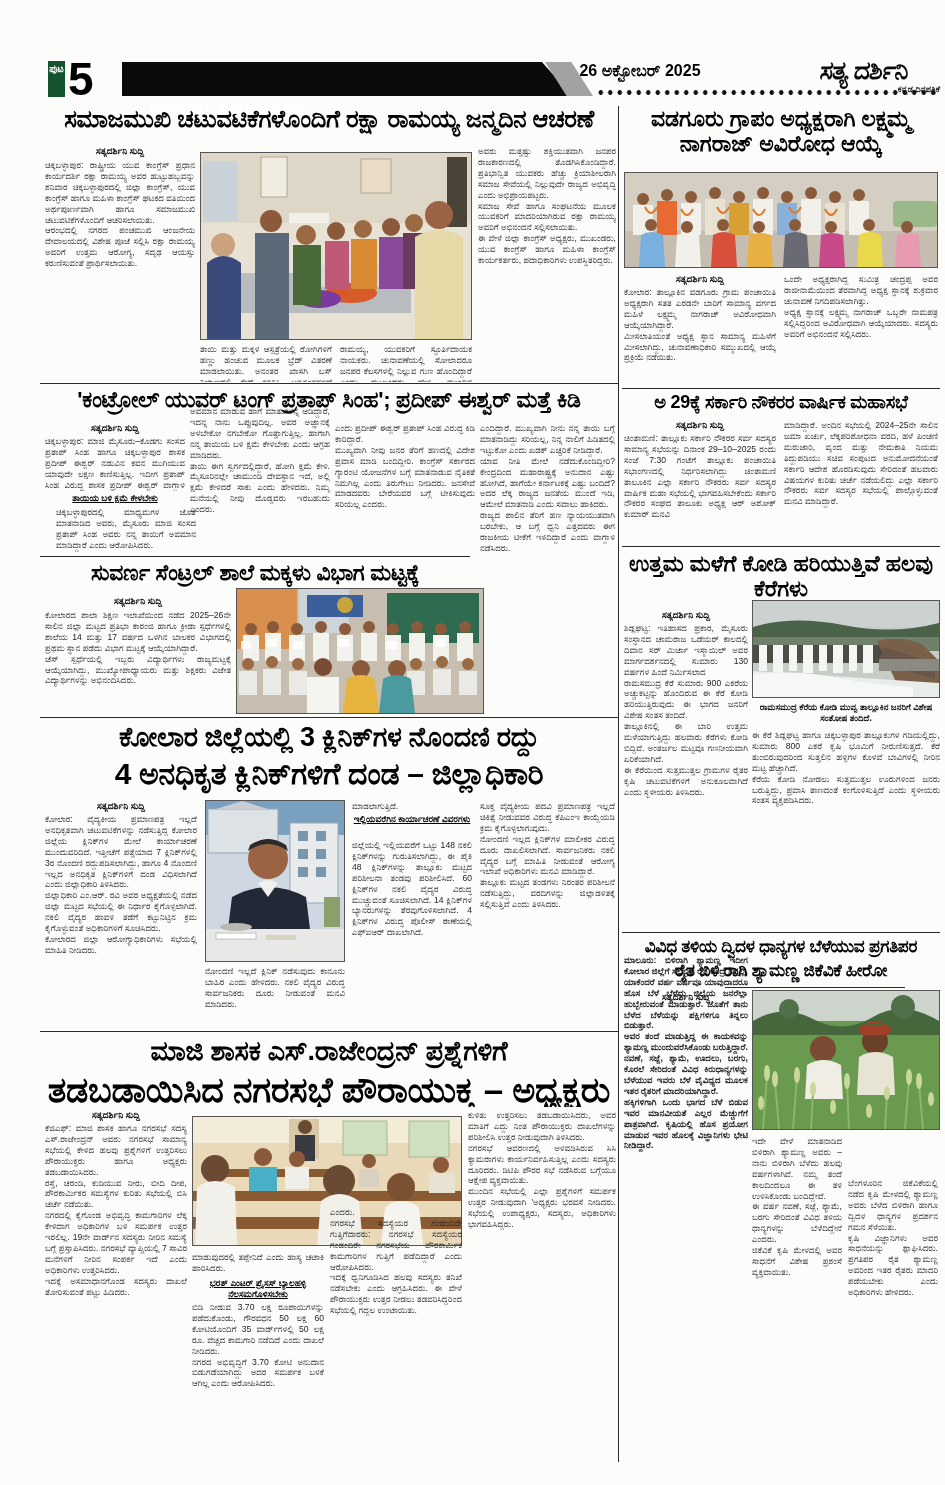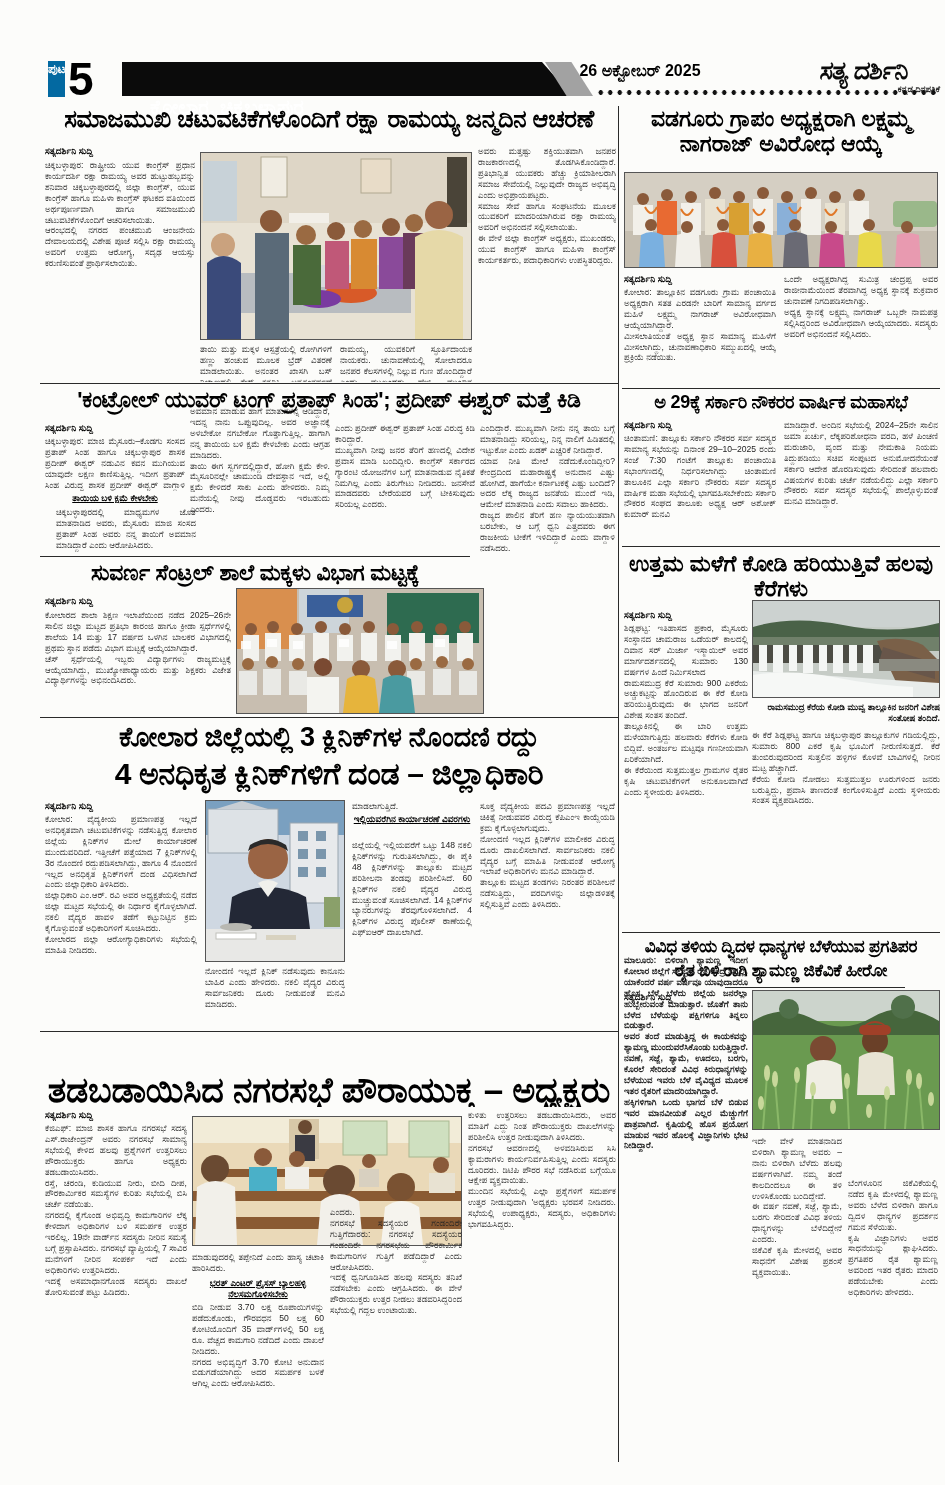--- a/index.html
+++ b/index.html
@@ -2,36 +2,36 @@
 <html><head>
 <meta charset="utf-8">
 <style>
   html,body{margin:0;padding:0;background:#e9e9e9;}
   .page{position:relative;width:945px;height:1485px;background:#fcfcfa;margin:0 auto;
         font-family:"Liberation Sans",sans-serif;color:#1a1a1a;overflow:hidden;}
   .abs{position:absolute;}
   .h1{font-weight:800;color:#000;text-align:center;line-height:1.08;letter-spacing:-0.3px;white-space:nowrap;overflow:hidden;}
   .h1w{font-weight:800;color:#000;text-align:center;line-height:1.15;overflow:hidden;}
   .col{font-size:8.6px;line-height:1.27;text-align:justify;color:#242424;white-space:pre-line;overflow:hidden;}
-  .byline{font-size:9px;font-weight:700;color:#000;overflow:hidden;white-space:nowrap;}
+  .byline{font-size:9px;font-weight:700;text-align:center;color:#000;overflow:hidden;white-space:nowrap;}
   .subhead{font-size:8.8px;font-weight:700;text-align:center;text-decoration:underline;color:#000;overflow:hidden;}
-  .caption{font-size:8.6px;font-weight:700;text-align:right;color:#111;line-height:1.3;overflow:hidden;}
+  .caption{font-size:8.6px;font-weight:700;text-align:center;color:#111;line-height:1.3;overflow:hidden;}
   .hline{position:absolute;height:1px;background:#2a2a2a;}
   .vline{position:absolute;width:1px;background:#2a2a2a;}
   .ph{position:absolute;border:1px solid #555;box-sizing:border-box;background:#ddd;}
   .ph svg{display:block;}
   .ribbon{position:absolute;left:122px;top:62px;width:450px;height:34px;background:#0b0b0b;
           clip-path:polygon(0 0,calc(100% - 30px) 0,100% 100%,0 100%);}
   .ribbon-gray{position:absolute;left:545px;top:62px;width:48px;height:34px;background:#a2a2a2;
           clip-path:polygon(0 0,55% 0,100% 100%,45% 100%);}
   .ribbon-text{position:absolute;left:150px;top:66px;width:380px;color:#fff;font-weight:800;font-size:20px;white-space:nowrap;margin-top:30px;}
   .dots{position:absolute;left:596px;top:88px;width:344px;height:9px;
         background-image:radial-gradient(circle,#111 2.1px,transparent 2.6px);background-size:9.5px 9px;background-position:0 0;}
-  .pagebox{position:absolute;left:48px;top:61px;width:17px;height:36px;background:#0369a1;color:#fff;
-           font-size:12px;font-weight:700;text-align:center;line-height:1.1;padding-top:2px;box-sizing:border-box;}
+  .pagebox{position:absolute;left:48px;top:61px;width:17px;height:36px;background:#14532d;color:#fff;
+           font-size:10px;font-weight:700;text-align:center;line-height:1.1;padding-top:2px;box-sizing:border-box;}
   .pagenum{position:absolute;left:68px;top:52px;font-size:46px;font-weight:800;color:#000;}
   .masthead{position:absolute;left:788px;top:56px;width:152px;text-align:center;font-weight:800;font-size:25px;color:#0a0a0a;
             transform:skewX(-6deg);letter-spacing:-1px;white-space:nowrap;}
   .masthead-sub{position:absolute;left:800px;top:84px;width:140px;text-align:right;font-size:8.5px;font-weight:700;color:#222;white-space:nowrap;}
   .datebox{position:absolute;left:540px;top:62px;width:200px;text-align:center;font-weight:700;font-size:16px;color:#000;white-space:nowrap;}
 </style>
 </head>
 <body>
 
 <div class="page">
@@ -213,20 +213,21 @@
 
   <div class="abs col" style="left:205px;top:966px;width:140px;height:62px;">ನೋಂದಣಿ ಇಲ್ಲದೆ ಕ್ಲಿನಿಕ್ ನಡೆಸುವುದು ಕಾನೂನು ಬಾಹಿರ ಎಂದು ಹೇಳಿದರು. ನಕಲಿ ವೈದ್ಯರ ವಿರುದ್ಧ ಸಾರ್ವಜನಿಕರು ದೂರು ನೀಡುವಂತೆ ಮನವಿ ಮಾಡಿದರು.</div>
   <div class="abs col" style="left:352px;top:801px;width:120px;height:12px;">ಮಾಡಲಾಗುತ್ತಿದೆ.</div>
   <div class="abs subhead" style="left:352px;top:814px;width:120px;height:24px;">ಇಲ್ಲಿಯವರೆಗಿನ ಕಾರ್ಯಾಚರಣೆ ವಿವರಗಳು</div>
   <div class="abs col" style="left:352px;top:840px;width:120px;height:188px;">ಜಿಲ್ಲೆಯಲ್ಲಿ ಇಲ್ಲಿಯವರೆಗೆ ಒಟ್ಟು 148 ನಕಲಿ ಕ್ಲಿನಿಕ್‌ಗಳನ್ನು ಗುರುತಿಸಲಾಗಿದ್ದು, ಈ ಪೈಕಿ 48 ಕ್ಲಿನಿಕ್‌ಗಳನ್ನು ತಾಲ್ಲೂಕು ಮಟ್ಟದ ಪರಿಶೀಲನಾ ತಂಡವು ಪರಿಶೀಲಿಸಿದೆ. 60 ಕ್ಲಿನಿಕ್‌ಗಳ ನಕಲಿ ವೈದ್ಯರ ವಿರುದ್ಧ ಮುಚ್ಚುವಂತೆ ಸೂಚಿಸಲಾಗಿದೆ. 14 ಕ್ಲಿನಿಕ್‌ಗಳ ಬ್ಯಾನರುಗಳನ್ನು ತೆರವುಗೊಳಿಸಲಾಗಿದೆ. 4 ಕ್ಲಿನಿಕ್‌ಗಳ ವಿರುದ್ಧ ಪೊಲೀಸ್ ಠಾಣೆಯಲ್ಲಿ ಎಫ್‌ಐಆರ್ ದಾಖಲಾಗಿದೆ.</div>
   <div class="abs col" style="left:480px;top:801px;width:135px;height:227px;">ಸೂಕ್ತ ವೈದ್ಯಕೀಯ ಪದವಿ ಪ್ರಮಾಣಪತ್ರ ಇಲ್ಲದೆ ಚಿಕಿತ್ಸೆ ನೀಡುವವರ ವಿರುದ್ಧ ಕೆಪಿಎಂಇ ಕಾಯ್ದೆಯಡಿ ಕ್ರಮ ಕೈಗೊಳ್ಳಲಾಗುವುದು.
 ನೋಂದಣಿ ಇಲ್ಲದ ಕ್ಲಿನಿಕ್‌ಗಳ ಮಾಲೀಕರ ವಿರುದ್ಧ ದೂರು ದಾಖಲಿಸಲಾಗಿದೆ. ಸಾರ್ವಜನಿಕರು ನಕಲಿ ವೈದ್ಯರ ಬಗ್ಗೆ ಮಾಹಿತಿ ನೀಡುವಂತೆ ಆರೋಗ್ಯ ಇಲಾಖೆ ಅಧಿಕಾರಿಗಳು ಮನವಿ ಮಾಡಿದ್ದಾರೆ.
 ತಾಲ್ಲೂಕು ಮಟ್ಟದ ತಂಡಗಳು ನಿರಂತರ ಪರಿಶೀಲನೆ ನಡೆಸುತ್ತಿದ್ದು, ವರದಿಗಳನ್ನು ಜಿಲ್ಲಾಡಳಿತಕ್ಕೆ ಸಲ್ಲಿಸುತ್ತಿವೆ ಎಂದು ತಿಳಿಸಿದರು.</div>
 
   <div class="hline" style="left:40px;top:1031px;width:578px;"></div>
+  <div class="abs h1" style="left:40px;top:1037px;width:578px;height:34px;font-size:27px;">ಮಾಜಿ ಶಾಸಕ ಎಸ್.ರಾಜೇಂದ್ರನ್ ಪ್ರಶ್ನೆಗಳಿಗೆ</div>
   <div class="abs h1" style="left:40px;top:1071px;width:578px;height:36px;font-size:35px;">ತಡಬಡಾಯಿಸಿದ ನಗರಸಭೆ ಪೌರಾಯುಕ್ತ – ಅಧ್ಯಕ್ಷರು</div>
   <div class="abs byline" style="left:45px;top:1110px;width:142px;">ಸತ್ಯದರ್ಶಿನಿ ಸುದ್ದಿ</div>
   <div class="abs col" style="left:45px;top:1123px;width:142px;height:339px;">ಕೆಜಿಎಫ್: ಮಾಜಿ ಶಾಸಕ ಹಾಗೂ ನಗರಸಭೆ ಸದಸ್ಯ ಎಸ್.ರಾಜೇಂದ್ರನ್ ಅವರು ನಗರಸಭೆ ಸಾಮಾನ್ಯ ಸಭೆಯಲ್ಲಿ ಕೇಳಿದ ಹಲವು ಪ್ರಶ್ನೆಗಳಿಗೆ ಉತ್ತರಿಸಲು ಪೌರಾಯುಕ್ತರು ಹಾಗೂ ಅಧ್ಯಕ್ಷರು ತಡಬಡಾಯಿಸಿದರು.
 ರಸ್ತೆ, ಚರಂಡಿ, ಕುಡಿಯುವ ನೀರು, ಬೀದಿ ದೀಪ, ಪೌರಕಾರ್ಮಿಕರ ಸಮಸ್ಯೆಗಳ ಕುರಿತು ಸಭೆಯಲ್ಲಿ ಬಿಸಿ ಚರ್ಚೆ ನಡೆಯಿತು.
 ನಗರದಲ್ಲಿ ಕೈಗೊಂಡ ಅಭಿವೃದ್ಧಿ ಕಾಮಗಾರಿಗಳ ಲೆಕ್ಕ ಕೇಳಿದಾಗ ಅಧಿಕಾರಿಗಳ ಬಳಿ ಸಮರ್ಪಕ ಉತ್ತರ ಇರಲಿಲ್ಲ. 19ನೇ ವಾರ್ಡ್‌ನ ಸದಸ್ಯರು ನೀರಿನ ಸಮಸ್ಯೆ ಬಗ್ಗೆ ಪ್ರಸ್ತಾಪಿಸಿದರು. ನಗರಸಭೆ ವ್ಯಾಪ್ತಿಯಲ್ಲಿ 7 ಸಾವಿರ ಮನೆಗಳಿಗೆ ನೀರಿನ ಸಂಪರ್ಕ ಇದೆ ಎಂದು ಅಧಿಕಾರಿಗಳು ಉತ್ತರಿಸಿದರು.
 ಇದಕ್ಕೆ ಅಸಮಾಧಾನಗೊಂಡ ಸದಸ್ಯರು ದಾಖಲೆ ತೋರಿಸುವಂತೆ ಪಟ್ಟು ಹಿಡಿದರು.</div>
 
   <div class="ph" style="left:192px;top:1116px;width:270px;height:130px;">
     <svg width="268" height="128" viewBox="0 0 268 128">
       <rect width="268" height="128" fill="#ead9b8"></rect>

